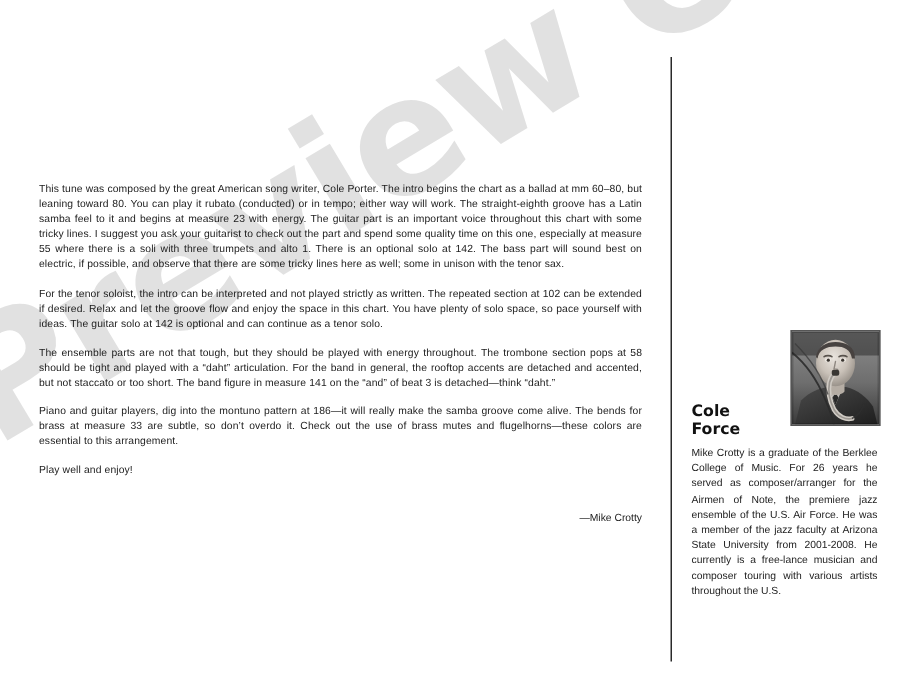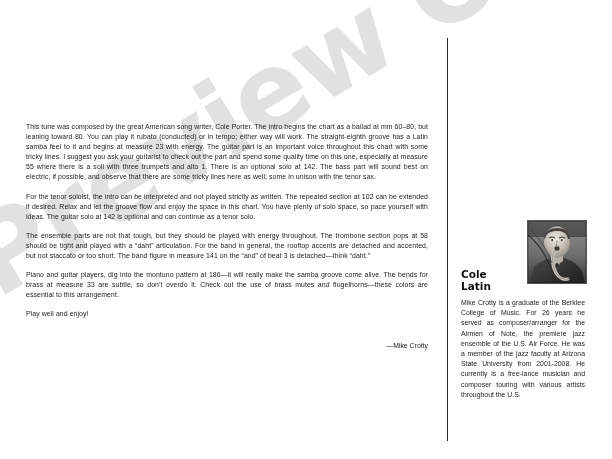--- a/index.html
+++ b/index.html
@@ -234,21 +234,21 @@
         <path d="M0 14 C10 22 17 33 22 45 C25 52 27 57 28 62" stroke="#2b2b2b" stroke-width="1.2" fill="none" opacity="0.9"></path>
         <path d="M2 8 C12 18 20 30 24 42" stroke="#3a3a3a" stroke-width="0.9" fill="none" opacity="0.75"></path>
         <path d="M40 58 C44 56 47 52 48 48" stroke="#2e2e2e" stroke-width="1" fill="none" opacity="0.8"></path>
 
         <rect x="0" y="0" width="58" height="62" fill="none" stroke="#000" stroke-opacity="0.18" stroke-width="2"></rect>
       </svg>
     </div>
 
     <div id="bio-name">
       <span class="bio-name-line">Cole</span>
-      <span class="bio-name-line">Latin</span>
+      <span class="bio-name-line">Force</span>
     </div>
 
     <div id="bio-text">
       <p>Mike Crotty is a graduate of the Berklee College of Music. For 26 years he served as composer/arranger for the Airmen of Note, the premiere jazz ensemble of the U.S. Air Force. He was a member of the jazz faculty at Arizona State University from 2001-2008. He currently is a free-lance musician and composer touring with various artists throughout the U.S.</p>
     </div>
   </div>
 
 </div>
 
 </body></html>

